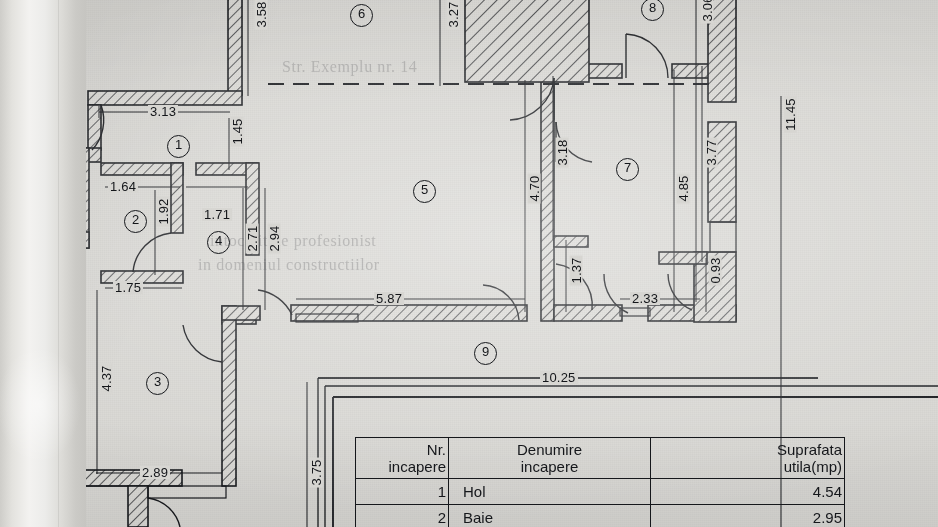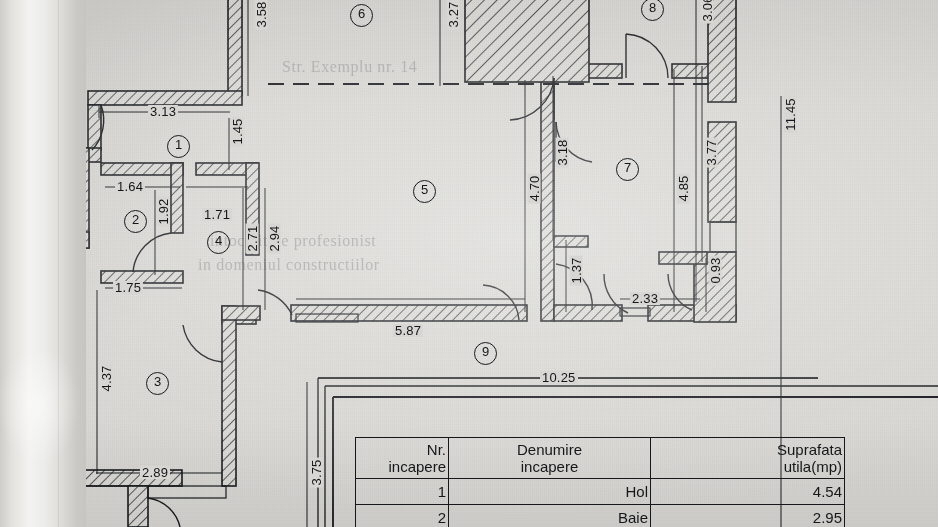--- a/index.html
+++ b/index.html
@@ -63,21 +63,21 @@
     position:absolute;left:355px;top:437px;width:490px;
     border-collapse:collapse;background:transparent;
   }
   #legend-table td,#legend-table th{
     border:1.6px solid #15171b;color:#15171b;
     font-family:"Liberation Sans",sans-serif;font-size:15px;
     text-align:right;padding:1px 2px;font-weight:normal;
   }
   #legend-table th{font-size:15px;line-height:17px;padding:3px 2px;}
   #legend-table td.c1{width:88px;}
-  #legend-table td.c2{width:185px;text-align:right;padding-left:14px;}
+  #legend-table td.c2{width:185px;text-align:left;padding-left:14px;}
   #legend-table td.c3{width:auto;}
   #legend-table th.c2{text-align:center;}
   .trow td{height:23px;}
 </style>
 </head>
 <body>
 
 <div id="page">
 
   <svg id="plan" viewBox="0 0 938 527">
@@ -219,33 +219,33 @@
   <div class="wm" style="left:282px;top:58px;">Str. Exemplu nr. 14</div>
   <div class="wm" style="left:210px;top:232px;">intocmit de profesionist</div>
   <div class="wm" style="left:198px;top:256px;">in domeniul constructiilor</div>
 
   <div class="dim vert" style="left:246px;top:8px;transform:rotate(-90deg);">3.58</div>
   <div class="dim vert" style="left:438px;top:8px;transform:rotate(-90deg);">3.27</div>
   <div class="dim vert" style="left:692px;top:2px;transform:rotate(-90deg);">3.06</div>
   <div class="dim" style="left:148px;top:105px;">3.13</div>
   <div class="dim vert" style="left:222px;top:125px;transform:rotate(-90deg);">1.45</div>
   <div class="dim vert" style="left:772px;top:108px;transform:rotate(-90deg);">11.45</div>
-  <div class="dim" style="left:115px;top:180px;">1.64</div>
+  <div class="dim" style="left:108px;top:180px;">1.64</div>
   <div class="dim" style="left:202px;top:180px;margin-top:28px;">1.71</div>
   <div class="dim vert" style="left:148px;top:205px;transform:rotate(-90deg);">1.92</div>
   <div class="dim vert" style="left:237px;top:232px;transform:rotate(-90deg);">2.71</div>
   <div class="dim vert" style="left:259px;top:232px;transform:rotate(-90deg);">2.94</div>
   <div class="dim vert" style="left:519px;top:182px;transform:rotate(-90deg);">4.70</div>
   <div class="dim vert" style="left:547px;top:146px;transform:rotate(-90deg);">3.18</div>
   <div class="dim vert" style="left:668px;top:182px;transform:rotate(-90deg);">4.85</div>
   <div class="dim vert" style="left:696px;top:146px;transform:rotate(-90deg);">3.77</div>
   <div class="dim" style="left:113px;top:281px;">1.75</div>
   <div class="dim vert" style="left:561px;top:264px;transform:rotate(-90deg);">1.37</div>
   <div class="dim vert" style="left:700px;top:264px;transform:rotate(-90deg);">0.93</div>
-  <div class="dim" style="left:393px;top:292px;margin-top:32px;">5.87</div>
+  <div class="dim" style="left:374px;top:292px;">5.87</div>
   <div class="dim" style="left:630px;top:292px;">2.33</div>
   <div class="dim vert" style="left:91px;top:372px;transform:rotate(-90deg);">4.37</div>
   <div class="dim" style="left:540px;top:371px;">10.25</div>
   <div class="dim" style="left:140px;top:466px;">2.89</div>
   <div class="dim vert" style="left:301px;top:466px;transform:rotate(-90deg);">3.75</div>
 
   <div class="room" style="left:167px;top:135px;">1</div>
   <div class="room" style="left:124px;top:210px;">2</div>
   <div class="room" style="left:146px;top:372px;">3</div>
   <div class="room" style="left:207px;top:231px;">4</div>

